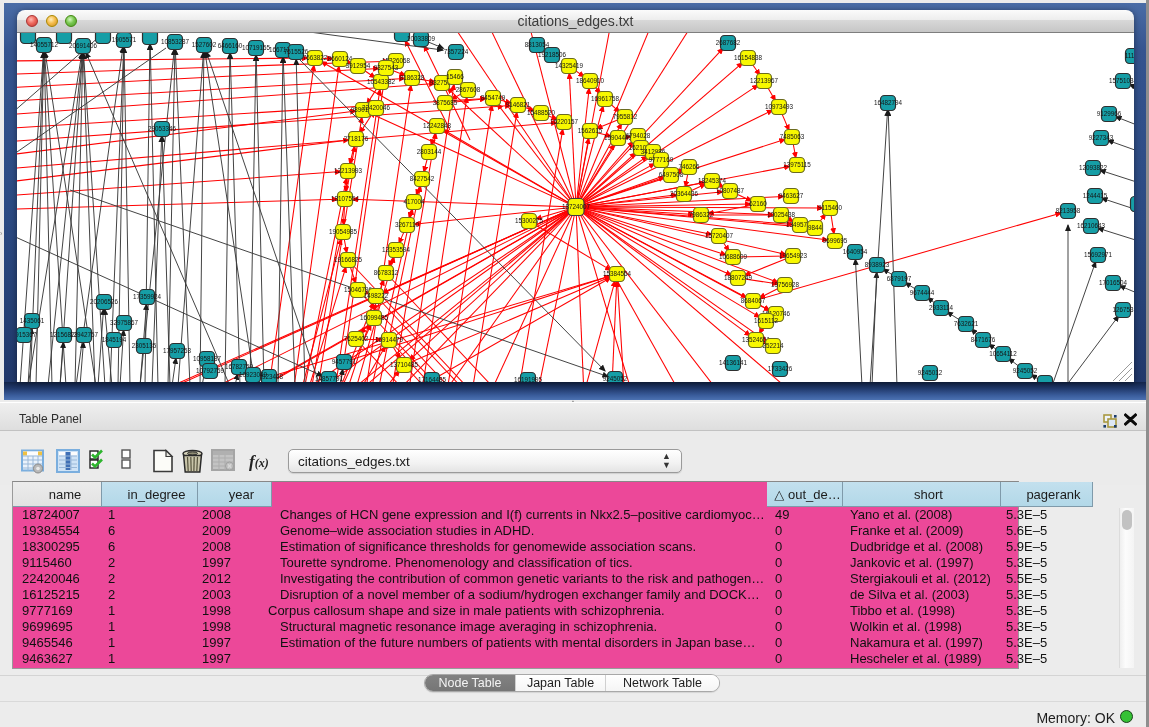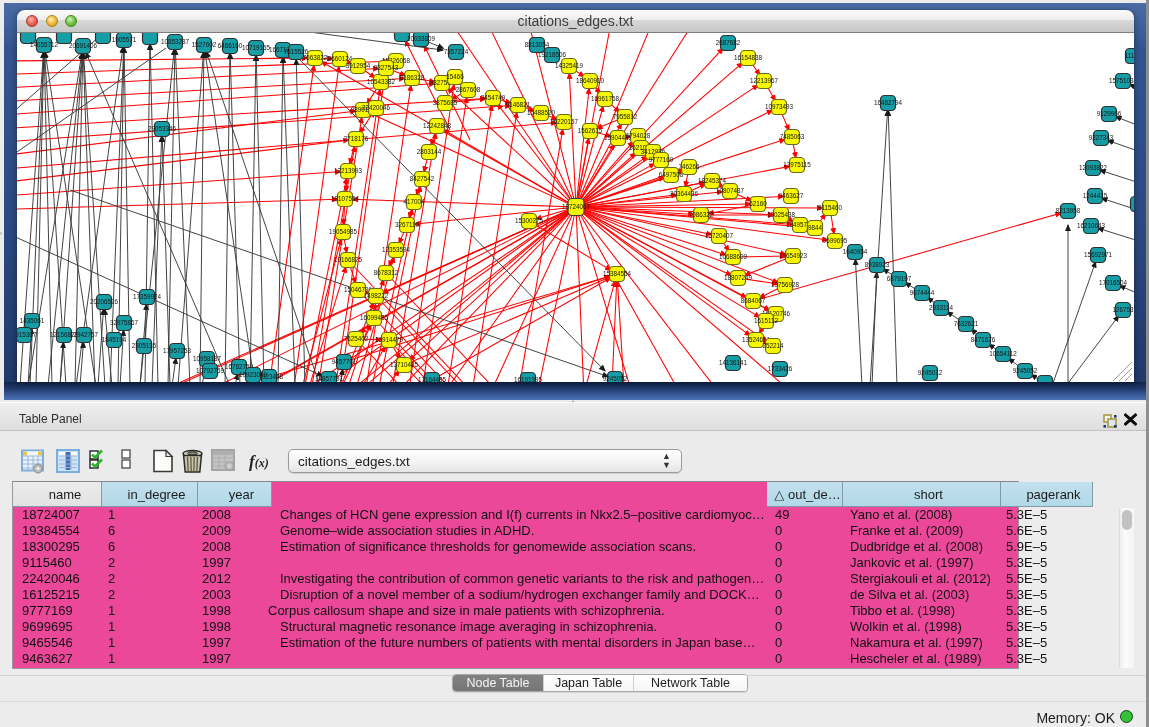--- a/index.html
+++ b/index.html
@@ -30,21 +30,21 @@
 #tblwrap{left:12px;top:481px;width:1007px;height:188px;background:#ec4899;border:1px solid #9a9a9a;border-top:1px solid #888}
 .hcell{position:absolute;top:0;height:25px;background:linear-gradient(180deg,#c3e0ee,#b2d8e8);
  border-right:1px solid #7f9aaa;border-bottom:1px solid #7f9aaa;font-size:13px;color:#1c1c1c;
  text-align:center;line-height:25px;padding-left:14px;white-space:nowrap;overflow:hidden;box-sizing:border-box}
 .hname{background:linear-gradient(180deg,#ececec,#e2e2e2)!important}
 .hout{text-align:center;padding-left:6px!important}
 .drow{position:absolute;left:0;width:1080px;height:16px;font-size:13px;color:#111;white-space:nowrap}
 .dc{position:absolute;top:0;height:16px;line-height:16px;overflow:hidden}
 #vscroll{position:absolute;left:1106px;top:26px;width:15px;height:160px;background:linear-gradient(90deg,#efefef,#fcfcfc 40%,#f4f4f4);border-left:1px solid #dcdcdc}
 #vthumb{position:absolute;left:2px;top:2px;width:10px;height:20px;background:#c2c2c2;border-radius:5px}
-#tabs{left:452px;top:674px;height:18px;border:1px solid #a8a8a8;border-radius:4px;overflow:hidden;
+#tabs{left:424px;top:674px;height:18px;border:1px solid #a8a8a8;border-radius:9px;overflow:hidden;
  background:#fff;box-shadow:0 1px 1px rgba(0,0,0,.1);display:flex}
 .tab{font-size:12.5px;height:18px;line-height:17px;text-align:center;color:#1d1d1d;background:linear-gradient(180deg,#ffffff,#f4f4f4)}
 .tab.sel{background:linear-gradient(180deg,#828282,#747474);color:#f4f4f4}
 .tab.mid{border-left:1px solid #d0d0d0;border-right:1px solid #d0d0d0}
 #memok{position:absolute;right:34px;top:710px;font-size:14px;color:#1c1c1c}
 #memdot{position:absolute;right:16px;top:710px;width:13px;height:13px;border-radius:50%;
  background:#35c135;border:1.5px solid #1c401c}
 #hline676{left:0;top:675px;width:1146px;height:1px;background:#d4d4d4}
 #hline701{left:0;top:701px;width:1146px;height:1px;background:#d9d9d9}
 </style></head><body>
@@ -743,20 +743,21 @@
       <div class="dc" style="left:189px;width:68px">2008</div>
       <div class="dc" style="left:267px;width:486px">Estimation of significance thresholds for genomewide association scans.</div>
       <div class="dc" style="left:762px;width:66px">0</div>
       <div class="dc" style="left:837px;width:152px">Dudbridge et al. (2008)</div>
       <div class="dc" style="left:993px;width:86px">5.9E–5</div>
     </div>
 <div class="drow" style="top:73px">
       <div class="dc" style="left:9px;width:80px">9115460</div>
       <div class="dc" style="left:95px;width:88px">2</div>
       <div class="dc" style="left:189px;width:68px">1997</div>
+      <div class="dc" style="left:267px;width:486px">Tourette syndrome. Phenomenology and classification of tics.</div>
       <div class="dc" style="left:762px;width:66px">0</div>
       <div class="dc" style="left:837px;width:152px">Jankovic et al. (1997)</div>
       <div class="dc" style="left:993px;width:86px">5.3E–5</div>
     </div>
 <div class="drow" style="top:89px">
       <div class="dc" style="left:9px;width:80px">22420046</div>
       <div class="dc" style="left:95px;width:88px">2</div>
       <div class="dc" style="left:189px;width:68px">2012</div>
       <div class="dc" style="left:267px;width:486px">Investigating the contribution of common genetic variants to the risk and pathogen…</div>
       <div class="dc" style="left:762px;width:66px">0</div>

